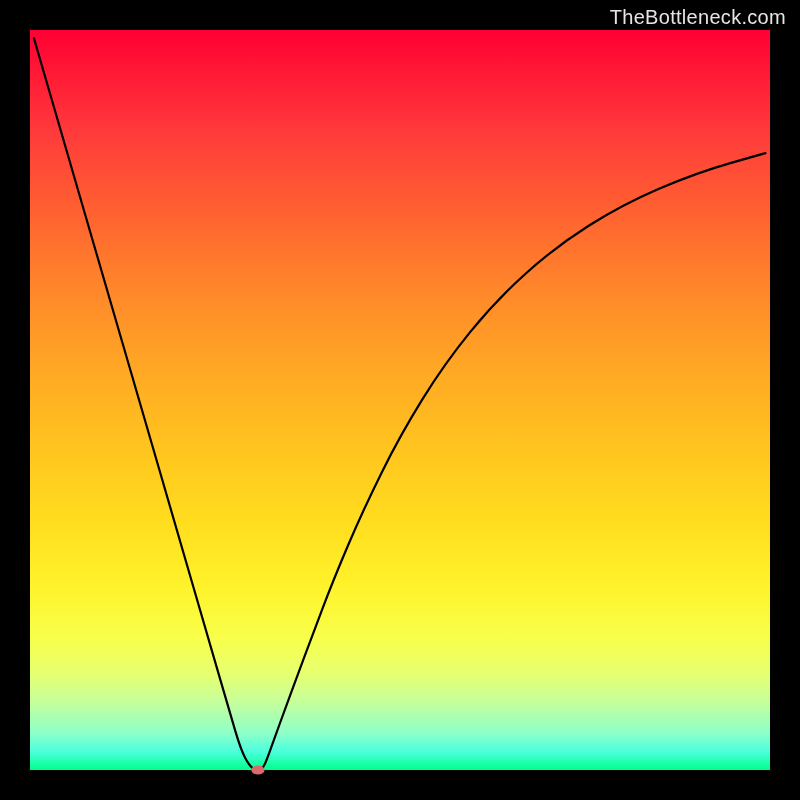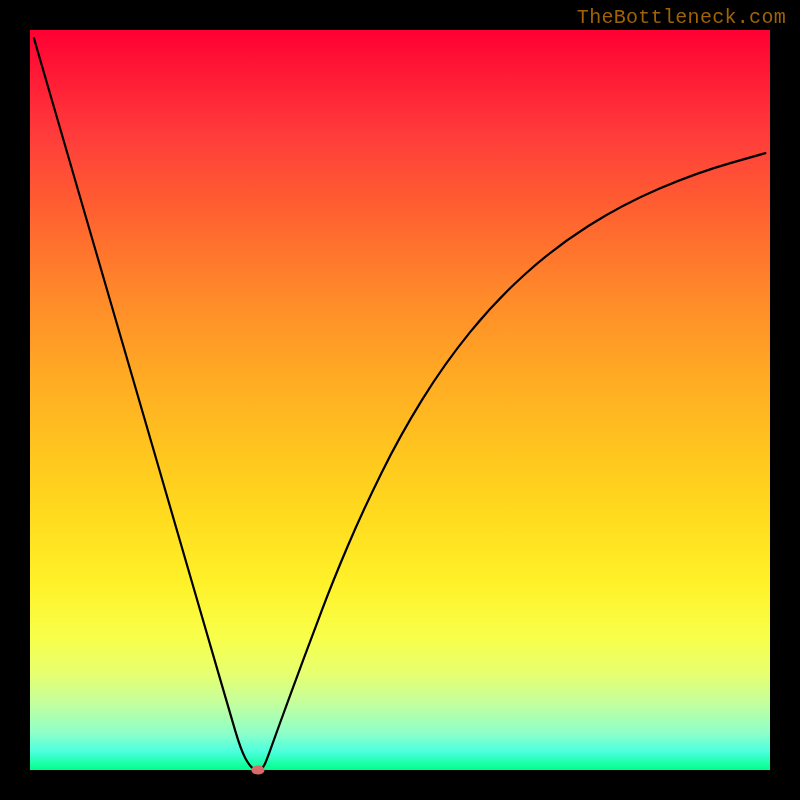--- a/index.html
+++ b/index.html
@@ -39,26 +39,25 @@
       #e7ff70 87%,
       #c3ff9e 91%,
       #8effc9 95%,
       #4cffde 97.5%,
       #00ff8a 100%);
   }
   .watermark {
     position: absolute;
     top: 6px;
     right: 14px;
-    color: #a16207;
+    color: #e5e5e5;
     font-size: 20px;
     font-weight: 500;
     letter-spacing: 0.3px;
     user-select: none;
-    font-family: Liberation Mono, monospace;
   }
   svg.curve {
     position: absolute;
     left: 0;
     top: 0;
     width: 740px;
     height: 740px;
     overflow: visible;
   }
   .series-path {

